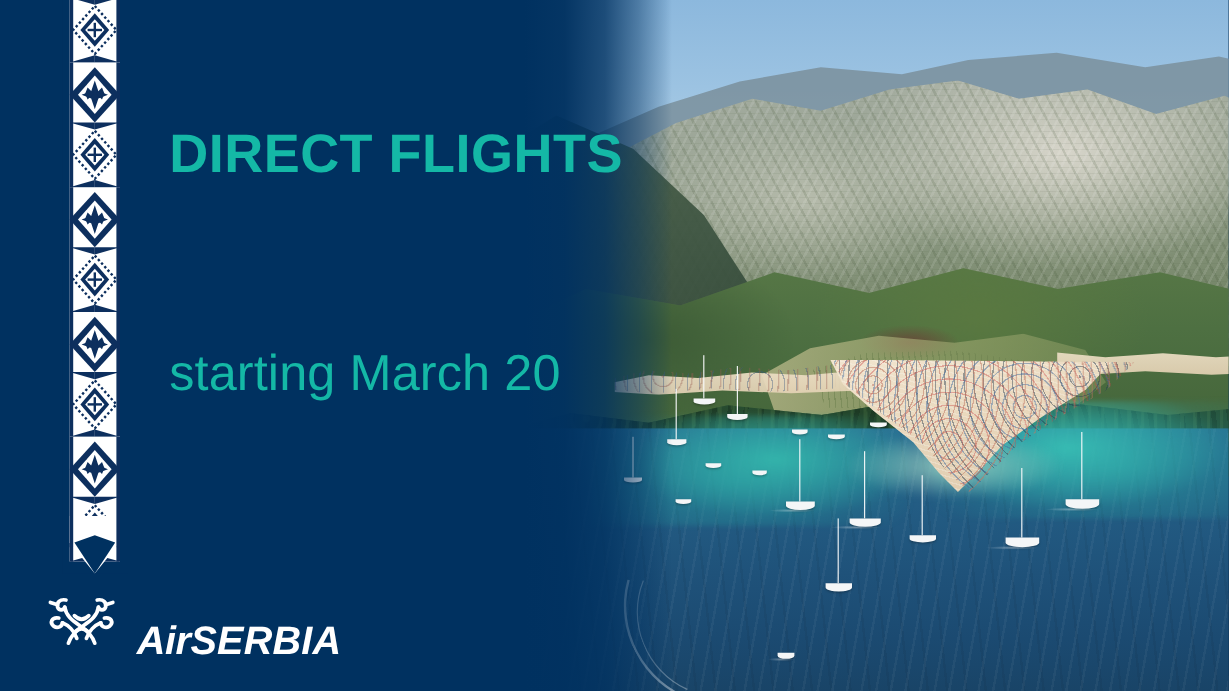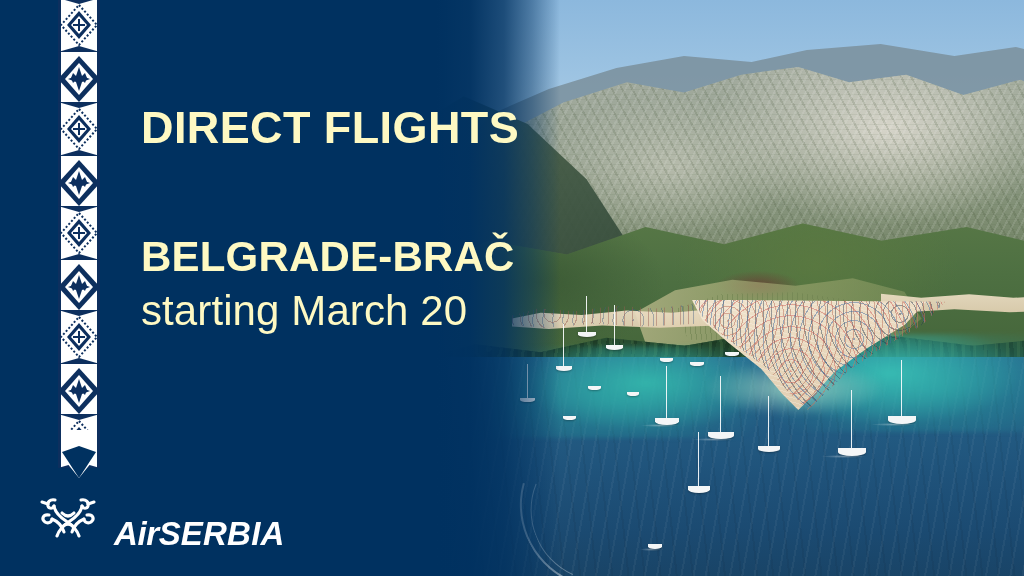--- a/index.html
+++ b/index.html
@@ -226,21 +226,21 @@
 
   
   .ornament{
     position:absolute; left:52px; top:0; width:54px; height:478px;
   }
   .ornament svg{ display:block; width:100%; height:100%; }
 
   
   .copy{
     position:absolute; left:141px; top:0; width:400px; height:100%;
-    color:#fef9c3;
+    color:#14b8a6;
   }
   .headline{
     position:absolute; top:104px; left:0;
     font-size:45px; font-weight:bold; letter-spacing:.4px;
     line-height:1.05; white-space:nowrap;
   }
   .route{
     position:absolute; top:234px; left:0;
     font-size:42px; font-weight:bold; letter-spacing:.2px;
     line-height:1.08; white-space:nowrap;
@@ -417,21 +417,20 @@
       <path fill="#ffffff" d="M6 430 H48 V452 L27 478 L6 452 Z"></path>
       <rect x="6" y="430" width="3" height="26" fill="#0d2f5e"></rect>
       <rect x="45" y="430" width="3" height="26" fill="#0d2f5e"></rect>
       <path fill="#0d2f5e" d="M27 436 L48 452 L27 478 L6 452 Z" opacity="0"></path>
       <path fill="#003160" d="M27 446 L44 452 L27 478 L10 452 Z"></path>
     </svg>
   </div>
 
   <div class="copy">
     <div class="headline">DIRECT FLIGHTS</div>
-    <div class="route">BELGRADE-BRAČ</div>
     <div class="subline">starting March 20</div>
   </div>
 
   <div class="logo">
     <span class="logo-mark">
       <svg viewBox="0 0 64 50" aria-hidden="true">
         <g fill="none" stroke="#ffffff" stroke-width="3.1" stroke-linecap="round" stroke-linejoin="round">
 
           <path d="M19 7 C14 6 11 9 12 13 C13 16 17 16 18 13"></path>
           <path d="M12 11 L6 9"></path>

